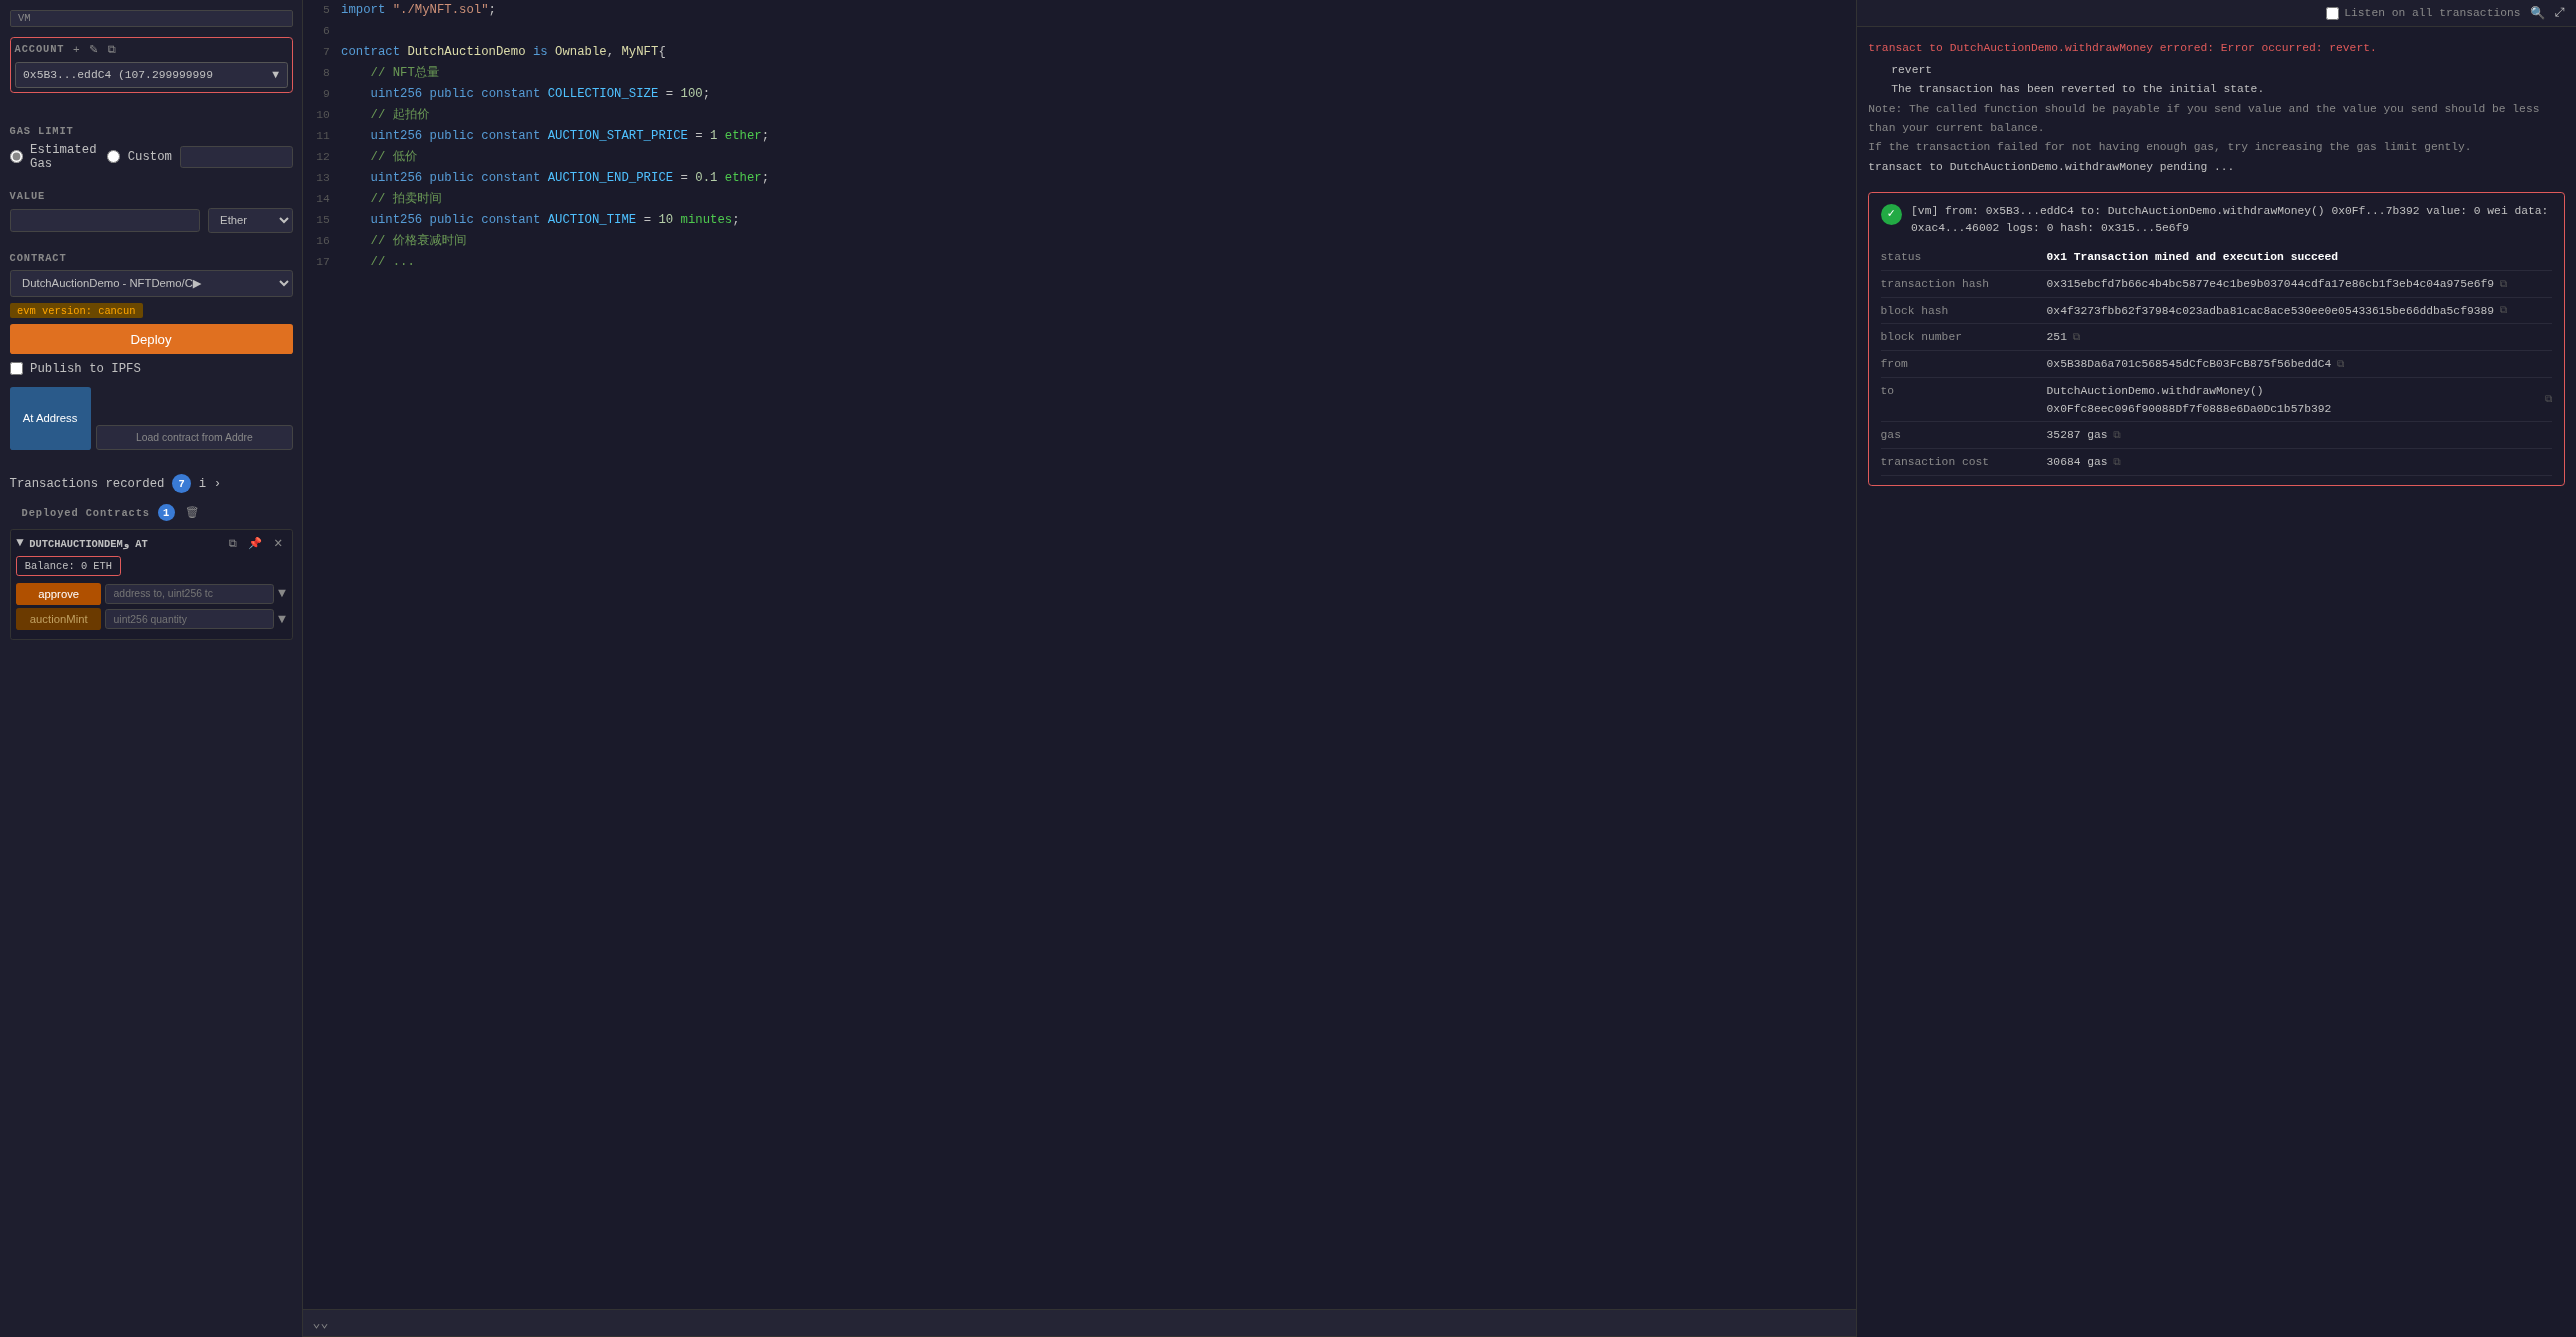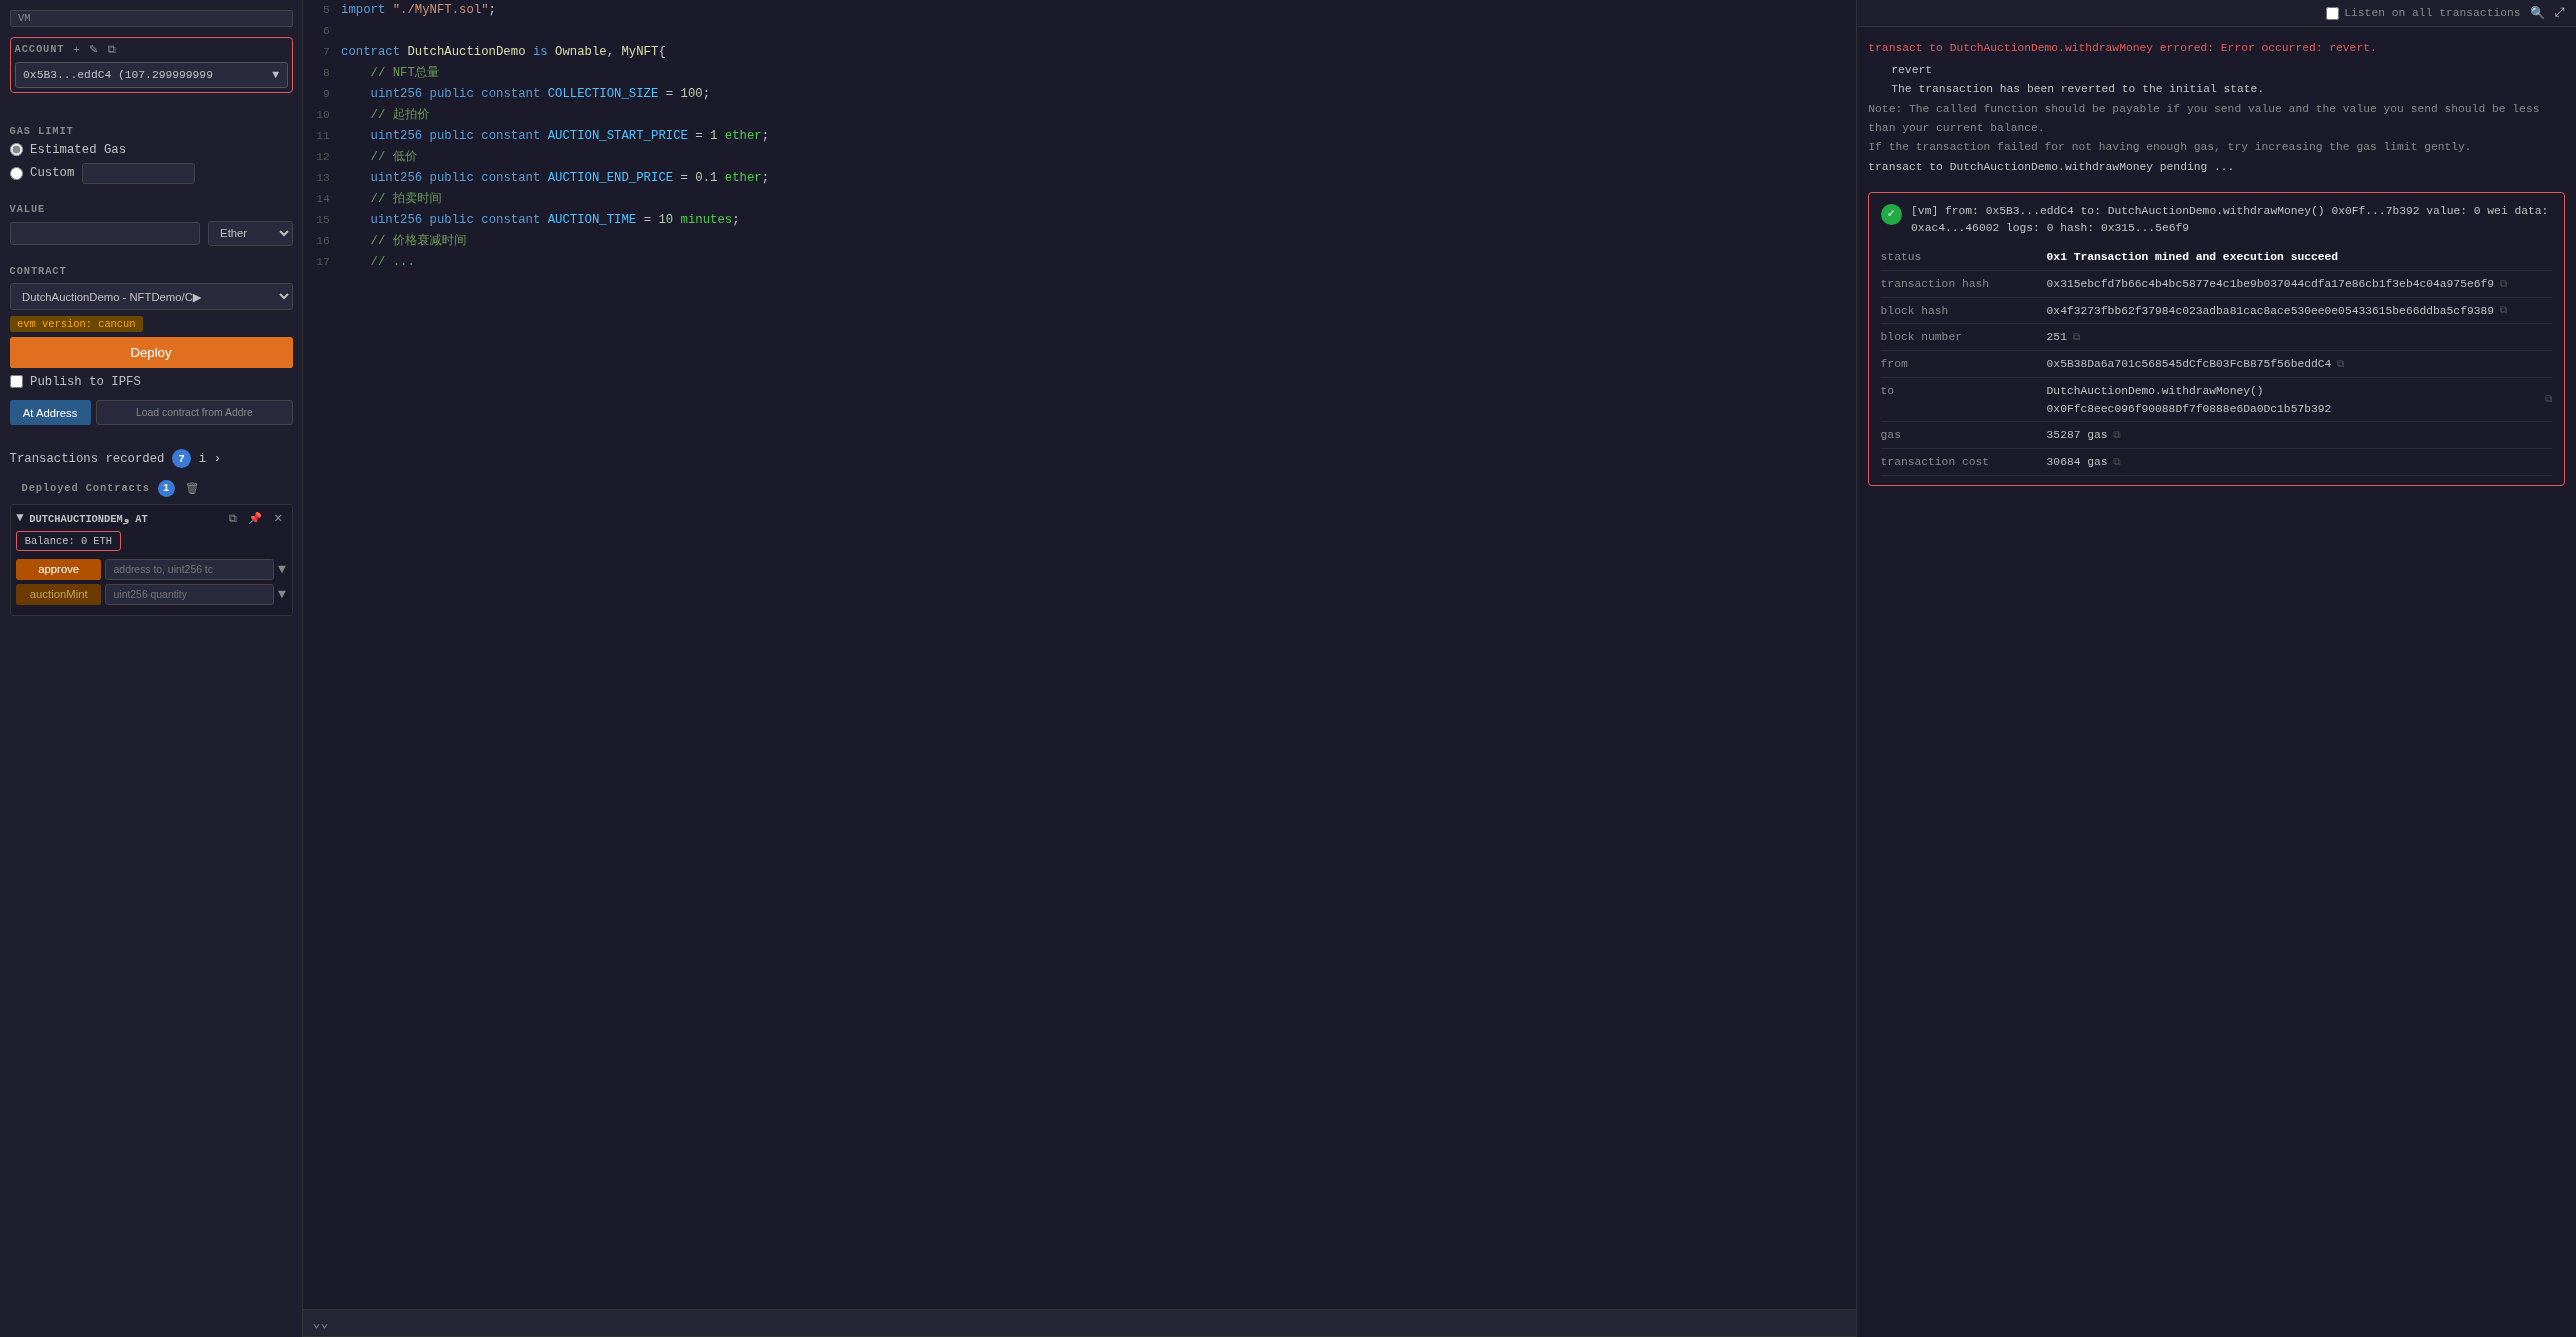--- a/index.html
+++ b/index.html
@@ -86,21 +86,21 @@
       color: #888;
       font-size: 10.4px;
       font-weight: bold;
       letter-spacing: 0.9px;
       margin-bottom: 5.7px;
       margin-top: 9.5px;
     }
 
     .gas-options {
       display: flex;
-      flex-direction: column;
+      flex-direction: row;
       gap: 5.7px;
       margin-bottom: 9.5px;
     }
 
     .gas-option {
       display: flex;
       align-items: center;
       gap: 7.6px;
     }
 
@@ -210,20 +210,21 @@
 
     .load-contract-btn {
       background: #2a2a3e;
       border: 0.9px solid #444;
       color: #888;
       font-size: 10.4px;
       padding: 5.7px 9.5px;
       border-radius: 3px;
       cursor: pointer;
       flex: 1;
+      margin-top: 38px;
     }
 
     .transactions-header {
       display: flex;
       align-items: center;
       gap: 7.6px;
       margin-bottom: 11.3px;
       cursor: pointer;
     }
 

